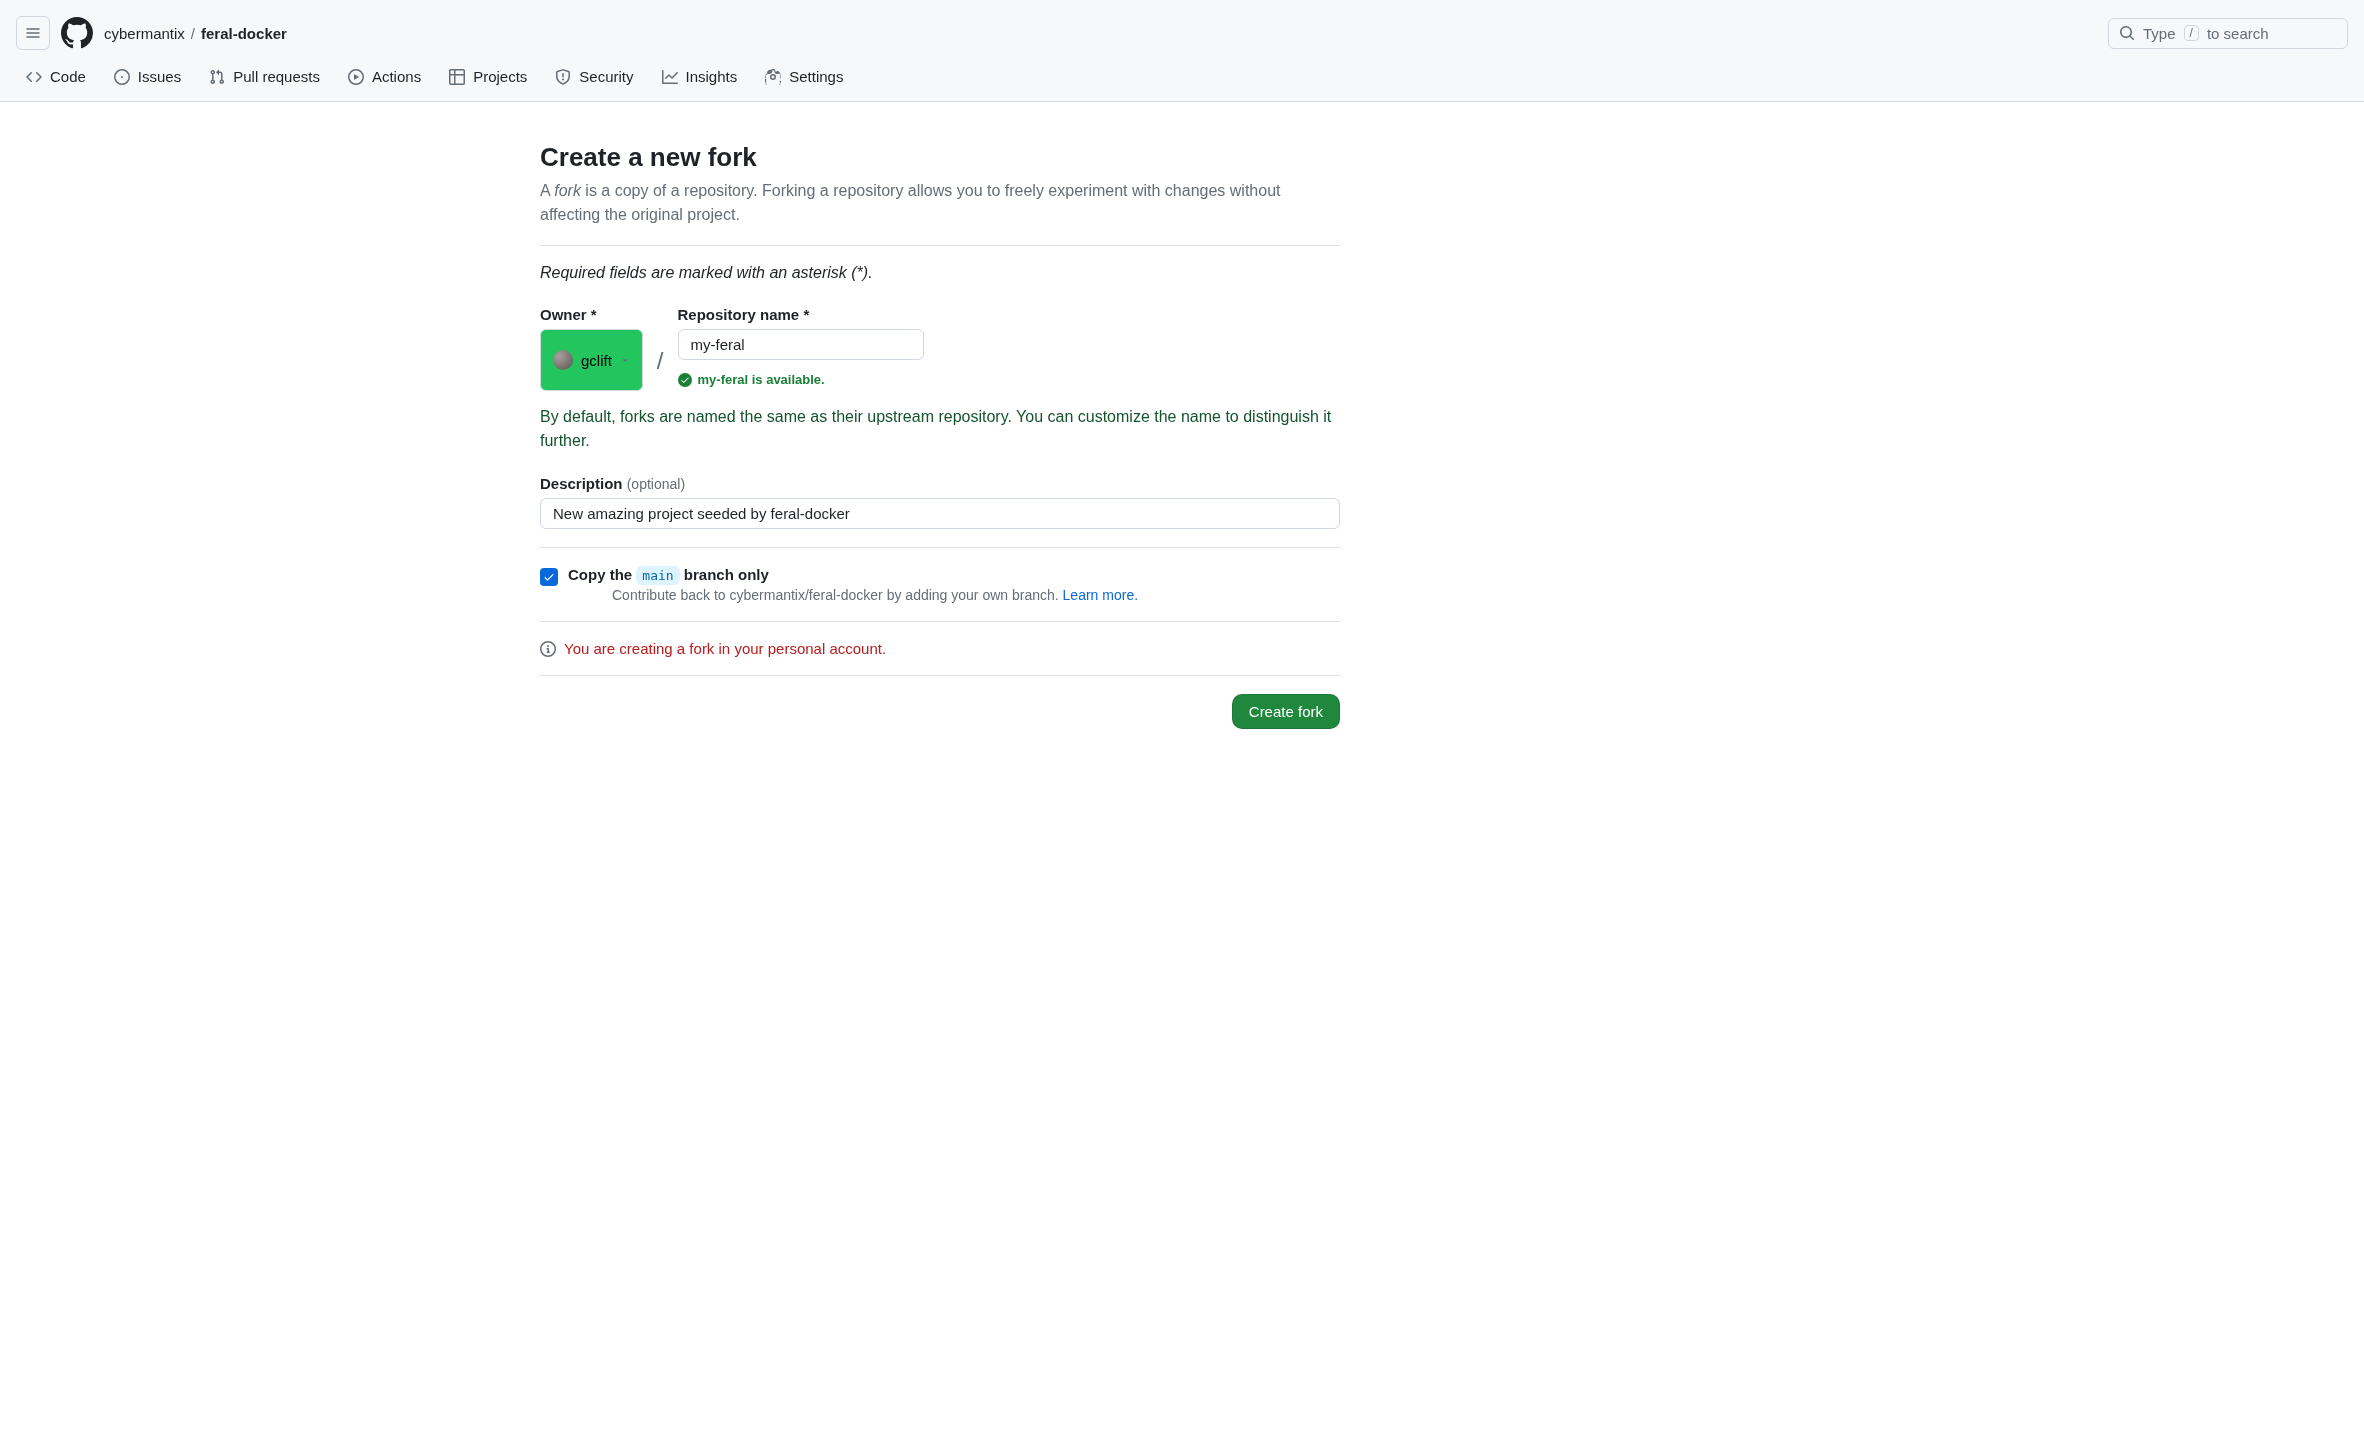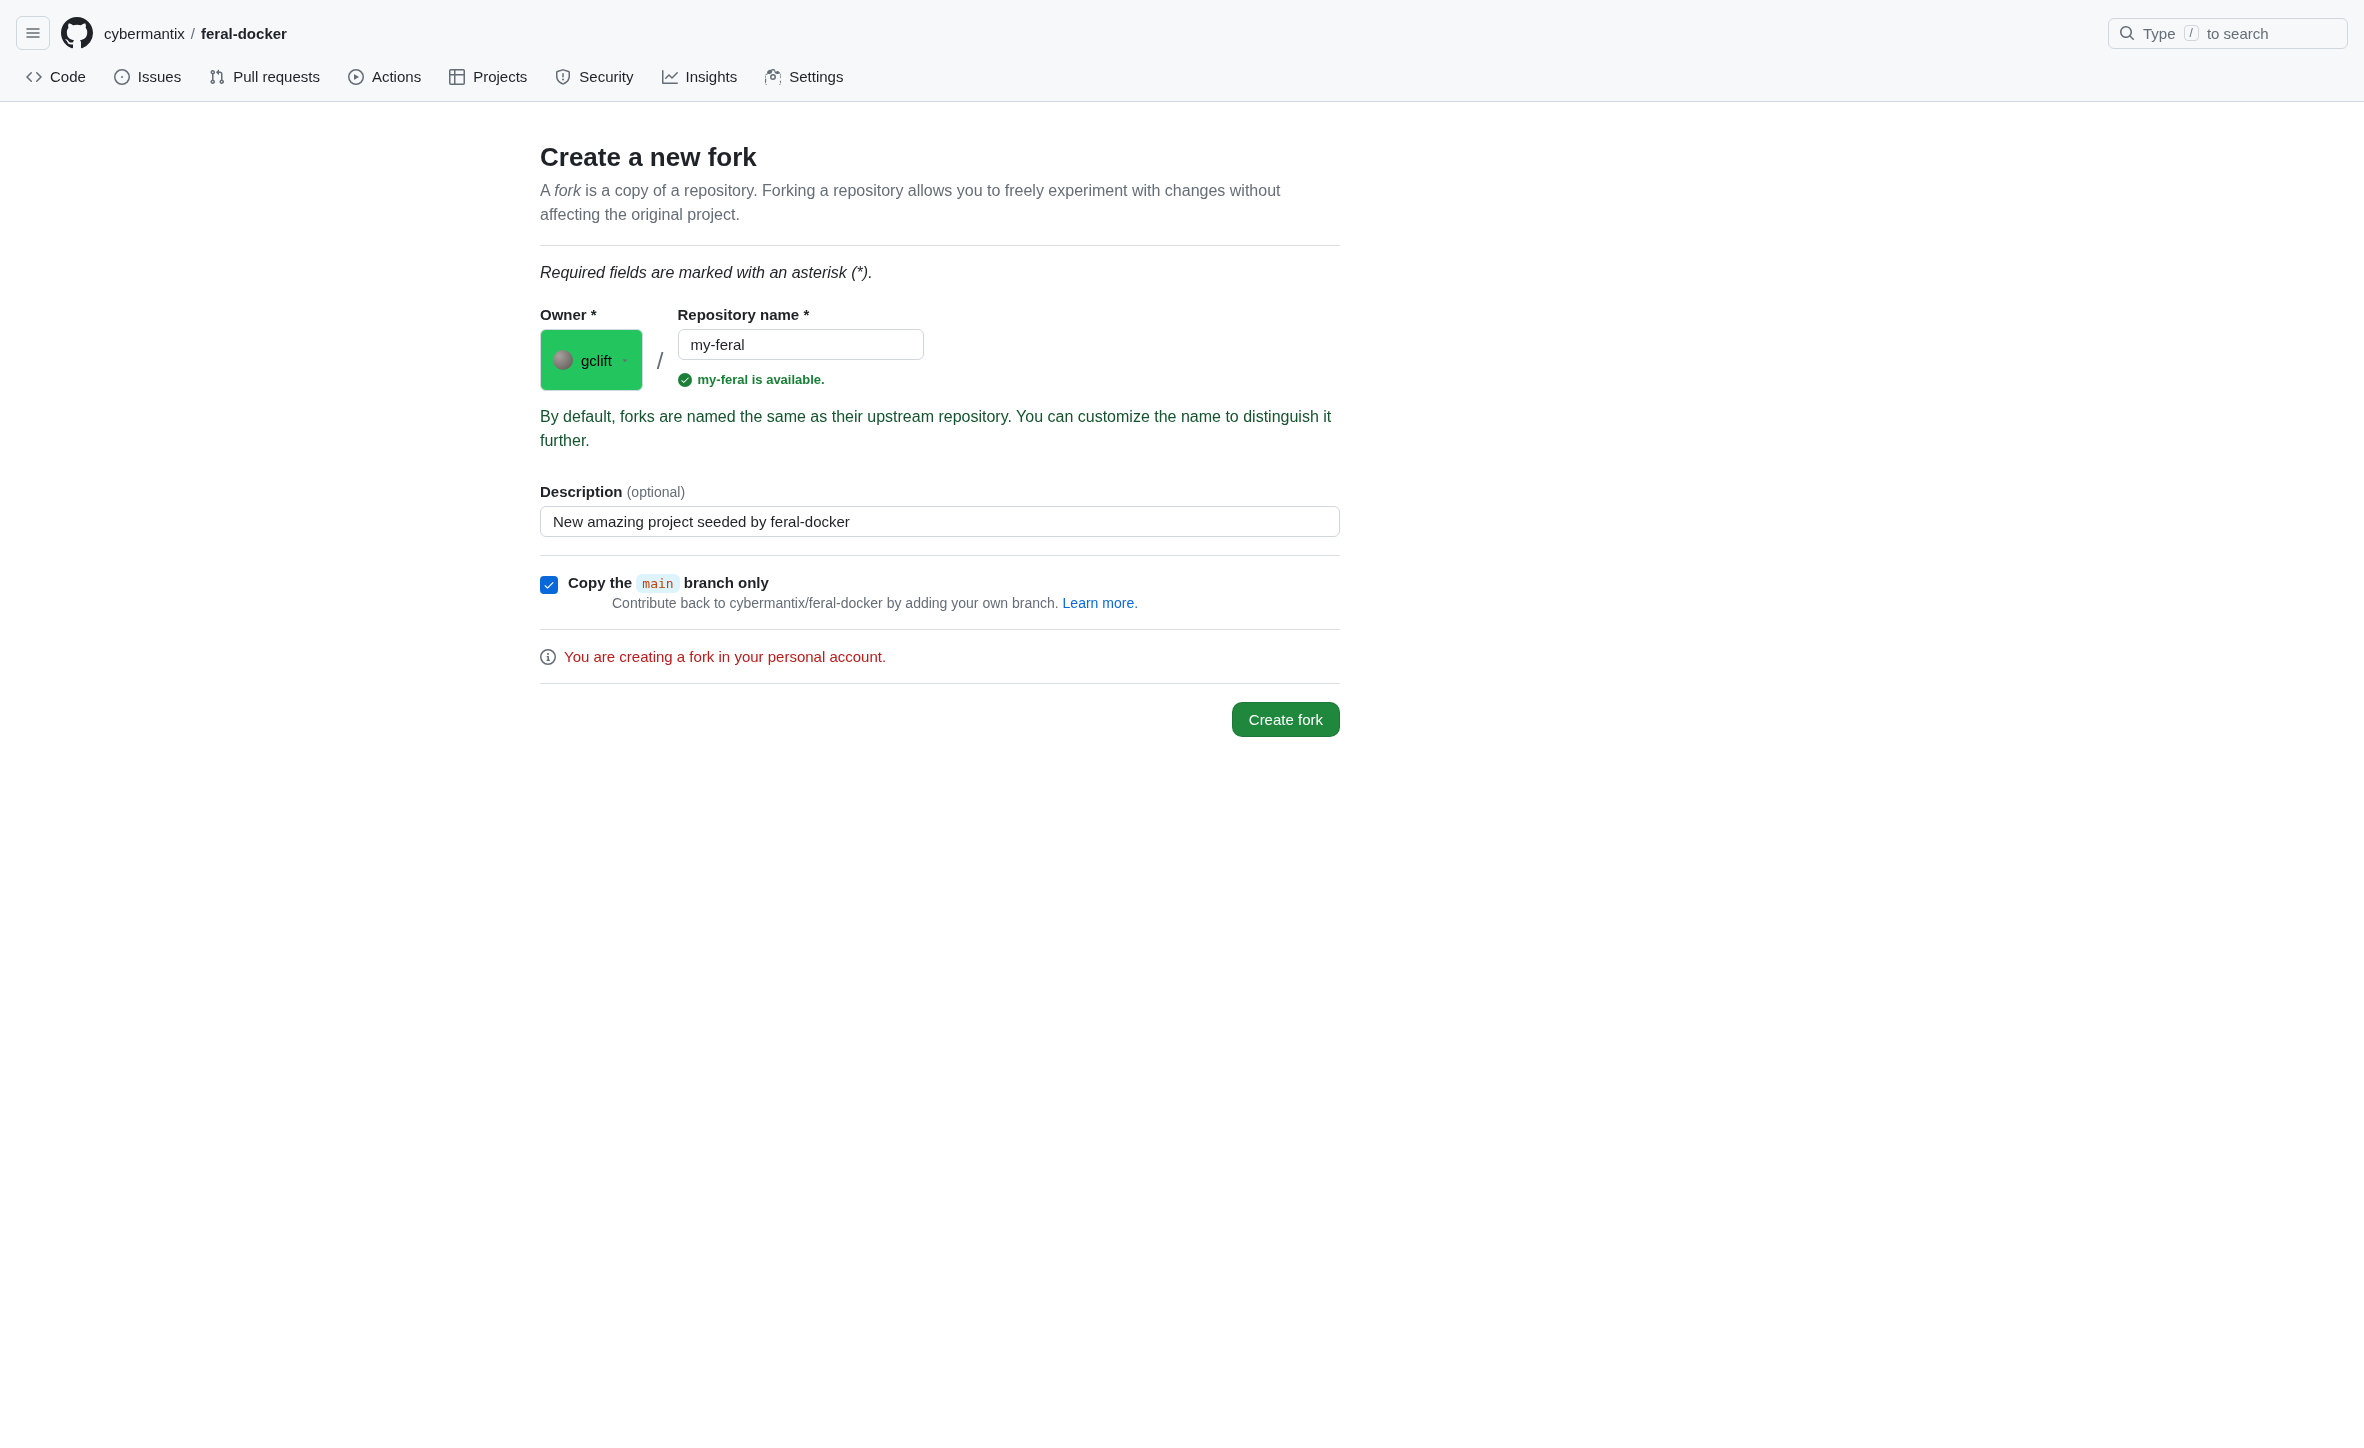--- a/index.html
+++ b/index.html
@@ -119,32 +119,32 @@
   .avail {
     display: flex; align-items: center; gap: 6px;
     color: #1a7f37; font-weight: 600; font-size: 13px;
     margin-top: 6px;
   }
   .avail-icon {
     width: 14px; height: 14px; border-radius: 50%;
     background: #1a7f37; display:flex;align-items:center;justify-content:center;
   }
   .helper { color: #14532d; font-size: 16px; margin: 14px 0 22px 0; line-height:1.5;}
-  .desc-label { font-weight:600; font-size:15px;margin-top:8px;}
+  .desc-label { font-weight:600; font-size:15px;}
   .desc-label .muted { color:#656d76; font-weight:400; font-size:14px;}
   .check-row { display:flex; gap:10px; align-items:flex-start; margin: 4px 0;}
   .chk {
     width:18px;height:18px;border-radius:4px;background:#0969da;
     display:flex;align-items:center;justify-content:center;cursor:pointer;
     flex-shrink:0; margin-top:2px;
   }
   .chk svg { color:#fff; }
   .branch-label { font-size:15px; font-weight:600;}
   .code-chip {
-    background:#ddf4ff;color:#c2410c;
+    background:#ddf4ff;color:#0369a1;
     font-family: ui-monospace, SFMono-Regular, Menlo, monospace;
     font-size: 13px; padding: 2px 6px; border-radius: 6px;
     font-weight: 400;
   }
   .sub { color:#656d76; font-size:14px; margin-top:4px;margin-left:44px;}
   .sub a { color:#0969da; text-decoration:none; cursor:pointer;}
   .info-row { display:flex; align-items:center; gap:8px; color:#b91c1c; font-size:15px;}
   .btn-primary {
     background:#1f883d; color:#fff; border:1px solid rgba(31,35,40,0.15);
     border-radius:10px; padding:8px 16px; font-size:15px; font-weight:500;

